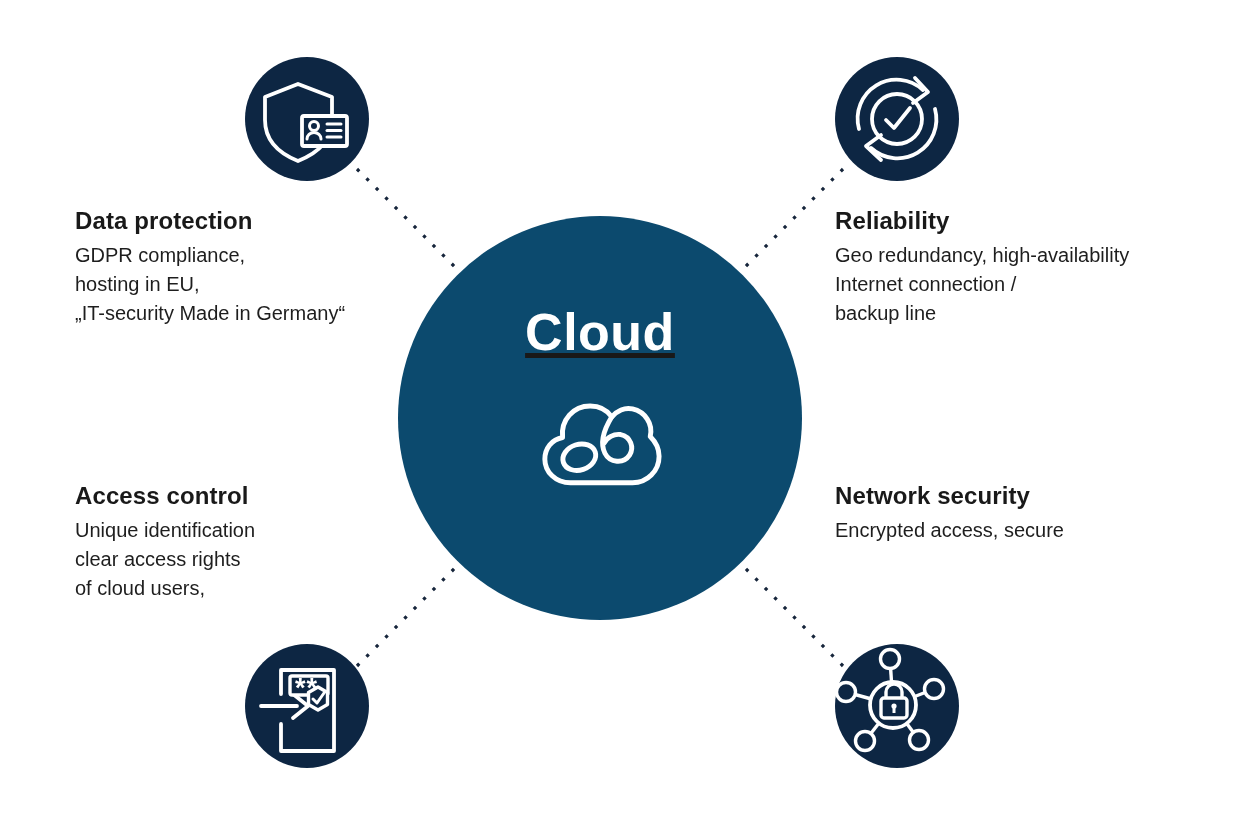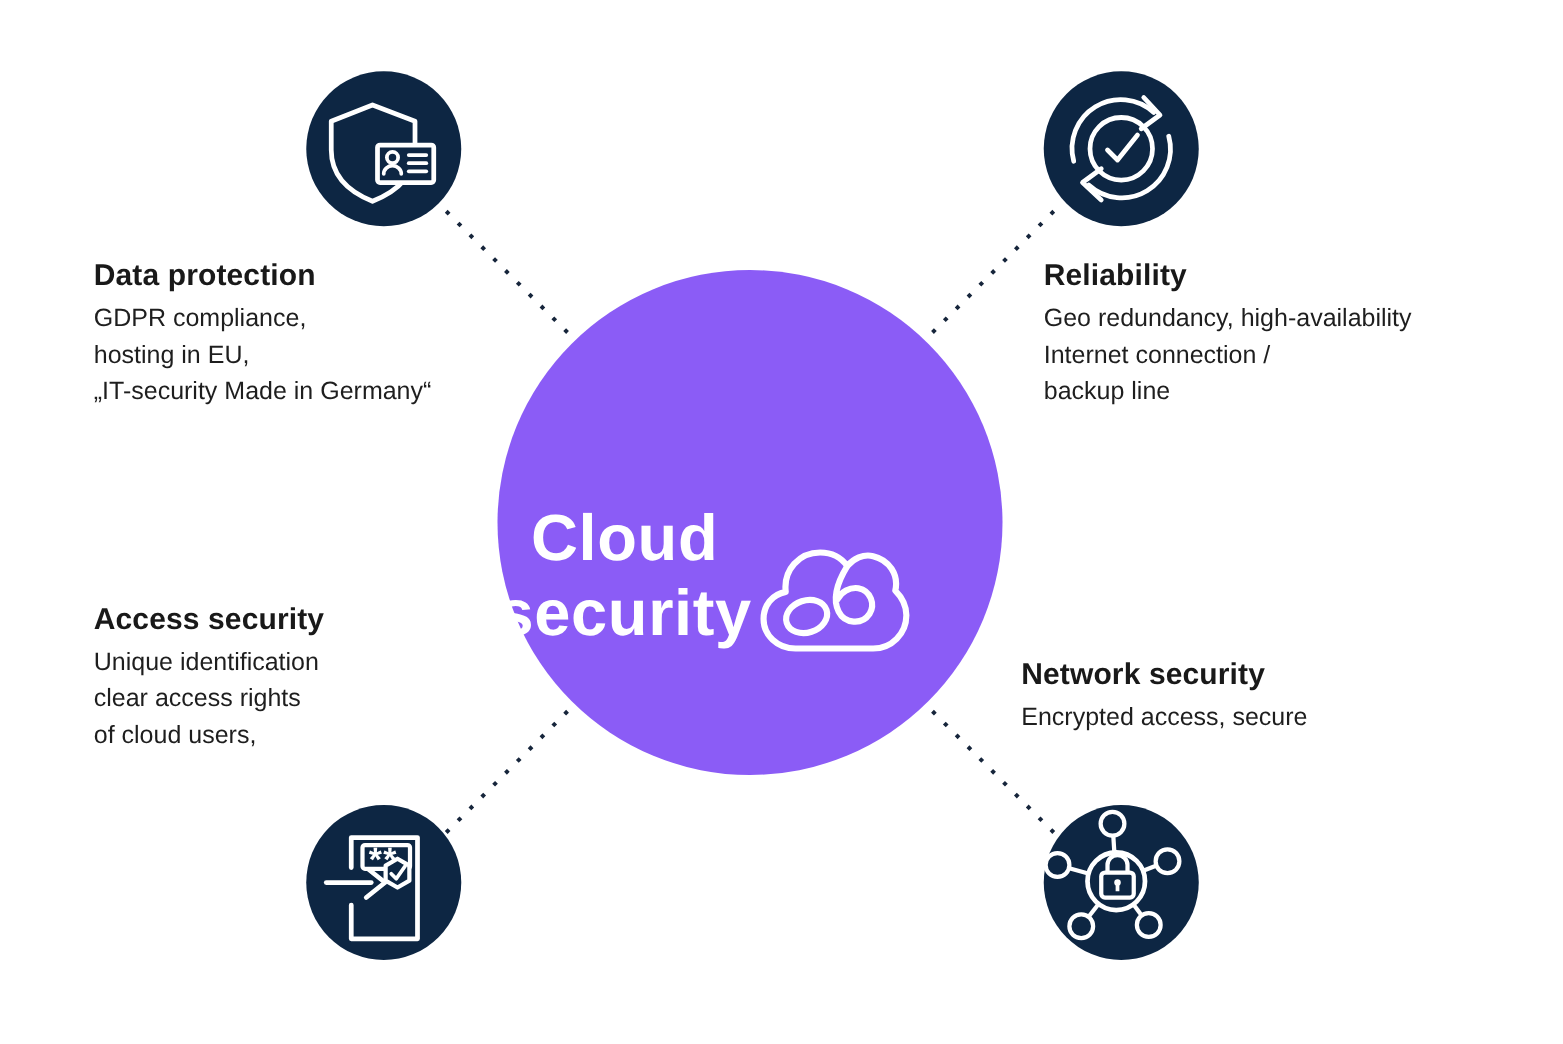--- a/index.html
+++ b/index.html
@@ -12,25 +12,26 @@
     font-family: "Liberation Sans", "DejaVu Sans", sans-serif;
     color: #191919;
     overflow: hidden;
   }
   
   .center-circle {
     position: absolute;
     left: 398px; top: 216px;
     width: 404px; height: 404px;
     border-radius: 50%;
-    background: #8b5cf6;
+    background: #0c4a6e;
     display: flex;
-    flex-direction: row;
+    flex-direction: column;
     align-items: center;
     padding-top: 86px;
+    text-decoration: underline;
   }
   .center-title {
     color: #ffffff;
     font-size: 52px;
     line-height: 60px;
     font-weight: 700;
     text-align: center;
     letter-spacing: 0.5px;
   }
   .center-cloud-icon { margin-top: 24px; }
@@ -51,21 +52,21 @@
   .connectors {
     position: absolute; left: 0; top: 0;
     width: 1250px; height: 835px;
     pointer-events: none;
   }
   
   .text-block { position: absolute; }
   .tb-tl { left: 75px; top: 205px; width: 340px; }
   .tb-tr { left: 835px; top: 205px; width: 360px; }
   .tb-bl { left: 75px; top: 480px; width: 340px; }
-  .tb-br { left: 817px; top: 480px; width: 360px; margin-top: 44px; }
+  .tb-br { left: 835px; top: 480px; width: 360px; }
   .tb-title {
     font-size: 24px;
     line-height: 31px;
     font-weight: 700;
     color: #191919;
     margin-bottom: 5px;
     letter-spacing: 0.1px;
   }
   .tb-line {
     font-size: 20px;
@@ -86,21 +87,20 @@
       <line x1="357" y1="169" x2="456" y2="268"></line>
       <line x1="843" y1="169" x2="744" y2="268"></line>
       <line x1="357" y1="666" x2="456" y2="567"></line>
       <line x1="843" y1="666" x2="744" y2="567"></line>
     </g>
   </svg>
 
   <div class="center-circle">
     <div class="center-title">
       <div>Cloud</div>
-      <div>security</div>
     </div>
     <svg class="center-cloud-icon" width="130" height="103" viewBox="0 0 132 104">
       <g stroke="#ffffff" stroke-width="5" fill="none" stroke-linecap="round" stroke-linejoin="round">
         <path d="M36 98 C21 98 10 87 10 74 C10 63 17 54 28 52 C26 34 39 20 56 20 C65 20 73 24 78 31 C83 25 91 21 99 23 C112 26 120 38 117 51 C122 56 126 63 126 71 C126 86 114 98 99 98 Z"></path>
         <ellipse cx="45" cy="72" rx="17" ry="13" transform="rotate(-18 45 72)"></ellipse>
         <path d="M78 31 C70 44 66 58 71 68 C76 78 90 79 96 70 C101 62 97 51 87 49 C80 48 73 52 70 58"></path>
       </g>
     </svg>
   </div>
 
@@ -173,21 +173,21 @@
   </div>
 
   <div class="text-block tb-tr">
     <div class="tb-title">Reliability</div>
     <div class="tb-line">Geo redundancy, high-availability</div>
     <div class="tb-line">Internet connection /</div>
     <div class="tb-line">backup line</div>
   </div>
 
   <div class="text-block tb-bl">
-    <div class="tb-title">Access security</div>
+    <div class="tb-title">Access control</div>
     <div class="tb-line">Unique identification</div>
     <div class="tb-line">clear access rights</div>
     <div class="tb-line">of cloud users,</div>
   </div>
 
   <div class="text-block tb-br">
     <div class="tb-title">Network security</div>
     <div class="tb-line">Encrypted access, secure</div>
   </div>
 

